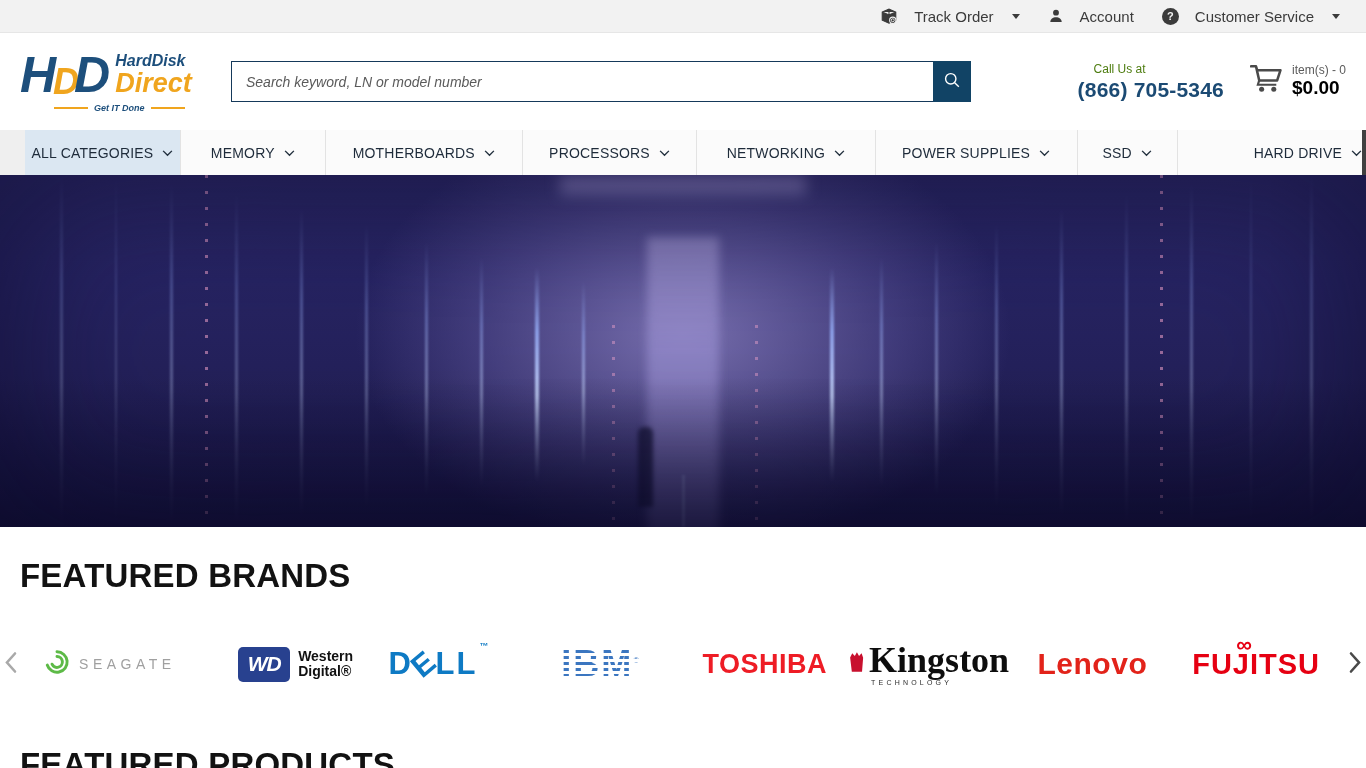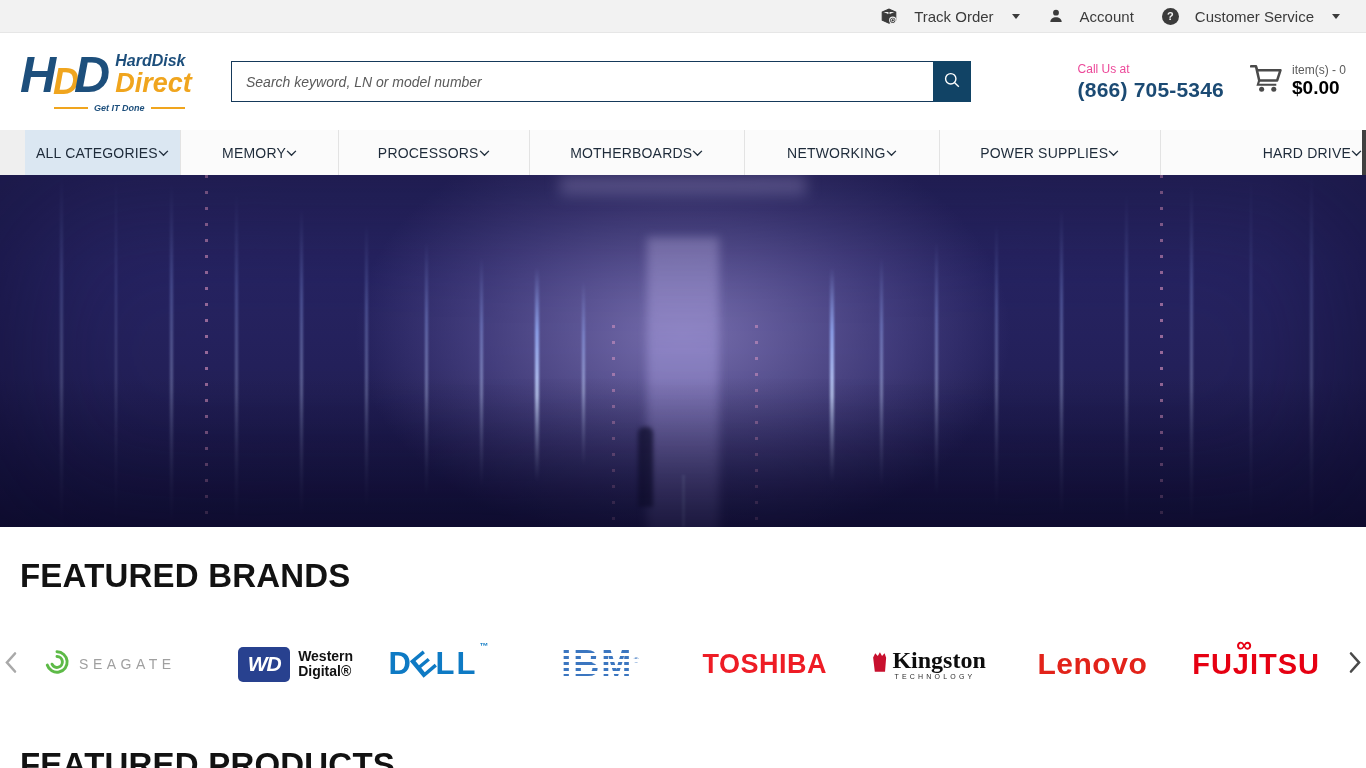--- a/index.html
+++ b/index.html
@@ -36,31 +36,31 @@
   .searchwrap { display:flex; margin-left:26px; width:740px; height:41px; }
   .searchwrap input { flex:1; height:41px; border:1px solid #15395a; border-right:none;
     padding:0 14px; font-size:14px; font-style:italic; color:#444; outline:none;
     font-family:"Liberation Sans", sans-serif; }
   .searchwrap input::placeholder { color:#5a5a5a; opacity:1; }
   .search-btn { width:38px; height:41px; background:#114365; border:none; cursor:pointer;
     display:flex; align-items:center; justify-content:center; }
 
   .header-right { margin-left:auto; display:flex; align-items:center; gap:26px; }
   .call-block { text-align:left; cursor:default; }
-  .call-label { font-size:12px; color:#ec4899; margin-bottom:2px; }
+  .call-label { font-size:12px; color:#4d7c0f; margin-bottom:2px;margin-left:16px; }
   .call-phone { font-size:21px; font-weight:bold; color:#1b4a73; letter-spacing:.2px; }
   .cart-block { display:flex; align-items:flex-start; gap:9px; cursor:pointer; }
   .cart-info { line-height:1.2; }
   .cart-count { font-size:12px; color:#5a5a5a; }
   .cart-total { font-size:19px; font-weight:bold; color:#000000; }
 
   
   .nav { height:45px; display:flex; align-items:stretch; background:#fbfbfb; }
   .nav-spacer { width:25px; background:#efefef; }
-  .nav-item { display:flex; align-items:center; justify-content:center; 
+  .nav-item { display:flex; align-items:center; justify-content:center; gap:9px;
     font-size:14px; color:#1e2b3a; letter-spacing:.2px; cursor:pointer;
     border-left:1px solid #e3e3e3; flex:1 1 0; white-space:nowrap; }
   .nav-item:last-child { border-right:4px solid #404040;justify-content:flex-end; }
   .nav-item.active { background:#dbe7f2; border-left:none; }
   .nav-item svg { display:block; margin-top:1px; }
 
   
   .hero { position:relative; height:352px; overflow:hidden;
     background:linear-gradient(180deg,#2b2867 0%,#272463 30%,#232058 62%,#1d1a4e 100%); }
   .hero-glow { position:absolute; left:50%; top:45%; width:840px; height:560px;
@@ -109,21 +109,21 @@
   .dell .e { display:inline-block; transform:rotate(-40deg); }
   .dell sup { font-size:9px; letter-spacing:0; position:relative; top:-14px; left:2px; }
   .ibm { position:relative; display:inline-block; color:#3b76c0; font-weight:800;
     font-size:36px; letter-spacing:2px; line-height:1; }
   .ibm .stripes { position:absolute; inset:-2px 0 -2px 0;
     background:repeating-linear-gradient(180deg, transparent 0 3px, #fff 3px 6px); }
   .ibm sup { font-size:8px; }
   .toshiba { color:#ee1c25; font-weight:800; font-size:27px; letter-spacing:.5px; }
   .kingston { display:flex; align-items:center; gap:4px; }
   .kingston-txt { display:flex; flex-direction:column; line-height:1; }
-  .kingston-name { font-family:"Liberation Serif", serif; font-weight:bold; font-size:24px; color:#0d0d0d; }
+  .kingston-name { font-family:"Liberation Serif", serif; font-weight:bold; font-size:36px; color:#0d0d0d; }
   .kingston-sub { font-size:7px; letter-spacing:3.2px; color:#2b2b2b; margin-top:1px; padding-left:2px; }
   .lenovo { color:#e2231a; font-weight:bold; font-size:30px; letter-spacing:.5px; }
   .fujitsu { position:relative; color:#e60012; font-weight:600; font-size:29px; letter-spacing:1px; }
   .fujitsu .inf { position:absolute; top:-16px; left:44px; font-size:22px; font-weight:bold; }
 
   .products-section { padding-top:47px; background:#fff; }
 </style>
 </head>
 <body>
 
@@ -217,40 +217,46 @@
     <svg width="11" height="7" viewBox="0 0 12 8">
         <path d="M1 1l5 5 5-5" fill="none" stroke="#22303e" stroke-width="1.6"></path>
       </svg>
   </div>
   <div class="nav-item" style="flex-grow:145">
     <span>MEMORY</span>
     <svg width="11" height="7" viewBox="0 0 12 8">
         <path d="M1 1l5 5 5-5" fill="none" stroke="#22303e" stroke-width="1.6"></path>
       </svg>
   </div>
+  <div class="nav-item" style="flex-grow:198">
+    <span>MOTHERBOARDS</span>
+    <svg width="11" height="7" viewBox="0 0 12 8">
+        <path d="M1 1l5 5 5-5" fill="none" stroke="#22303e" stroke-width="1.6"></path>
+      </svg>
+  </div>
   <div class="nav-item" style="flex-grow:175">
     <span>PROCESSORS</span>
     <svg width="11" height="7" viewBox="0 0 12 8">
         <path d="M1 1l5 5 5-5" fill="none" stroke="#22303e" stroke-width="1.6"></path>
       </svg>
   </div>
-  <div class="nav-item" style="flex-grow:198">
-    <span>MOTHERBOARDS</span>
-    <svg width="11" height="7" viewBox="0 0 12 8">
-        <path d="M1 1l5 5 5-5" fill="none" stroke="#22303e" stroke-width="1.6"></path>
-      </svg>
-  </div>
   <div class="nav-item" style="flex-grow:179">
     <span>NETWORKING</span>
     <svg width="11" height="7" viewBox="0 0 12 8">
         <path d="M1 1l5 5 5-5" fill="none" stroke="#22303e" stroke-width="1.6"></path>
       </svg>
   </div>
   <div class="nav-item" style="flex-grow:203">
     <span>POWER SUPPLIES</span>
+    <svg width="11" height="7" viewBox="0 0 12 8">
+        <path d="M1 1l5 5 5-5" fill="none" stroke="#22303e" stroke-width="1.6"></path>
+      </svg>
+  </div>
+  <div class="nav-item" style="flex-grow:100">
+    <span>SSD</span>
     <svg width="11" height="7" viewBox="0 0 12 8">
         <path d="M1 1l5 5 5-5" fill="none" stroke="#22303e" stroke-width="1.6"></path>
       </svg>
   </div>
   <div class="nav-item" style="flex-grow:186">
     <span>HARD DRIVE</span>
     <svg width="11" height="7" viewBox="0 0 12 8">
         <path d="M1 1l5 5 5-5" fill="none" stroke="#22303e" stroke-width="1.6"></path>
       </svg>
   </div>

